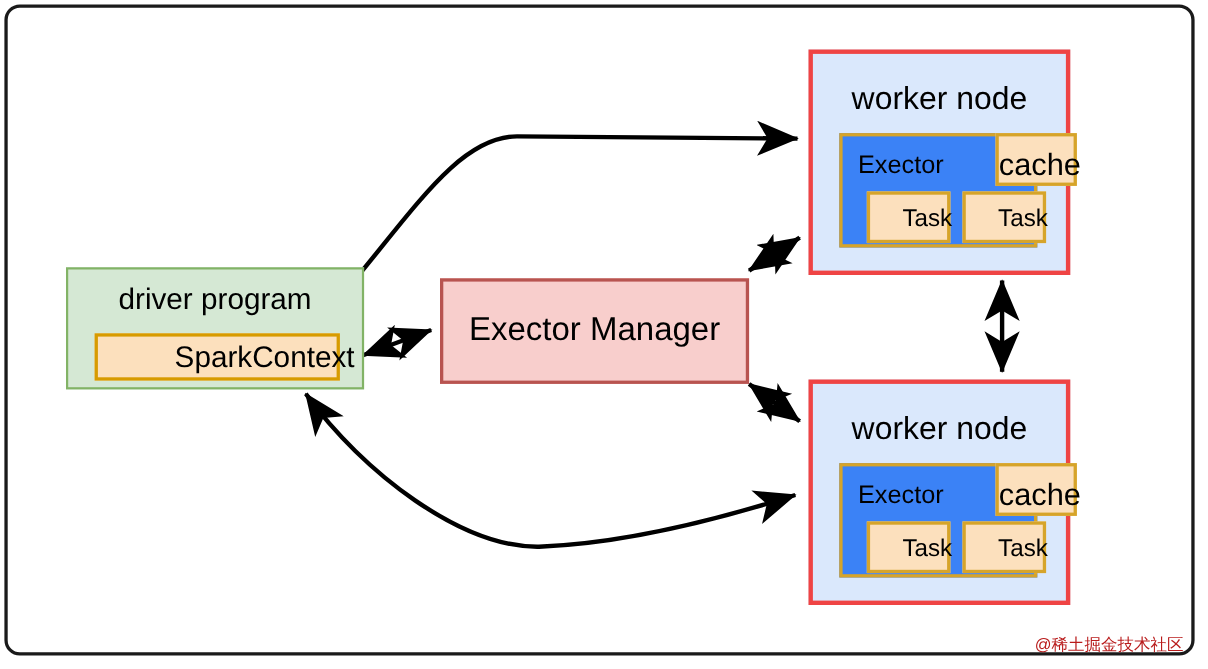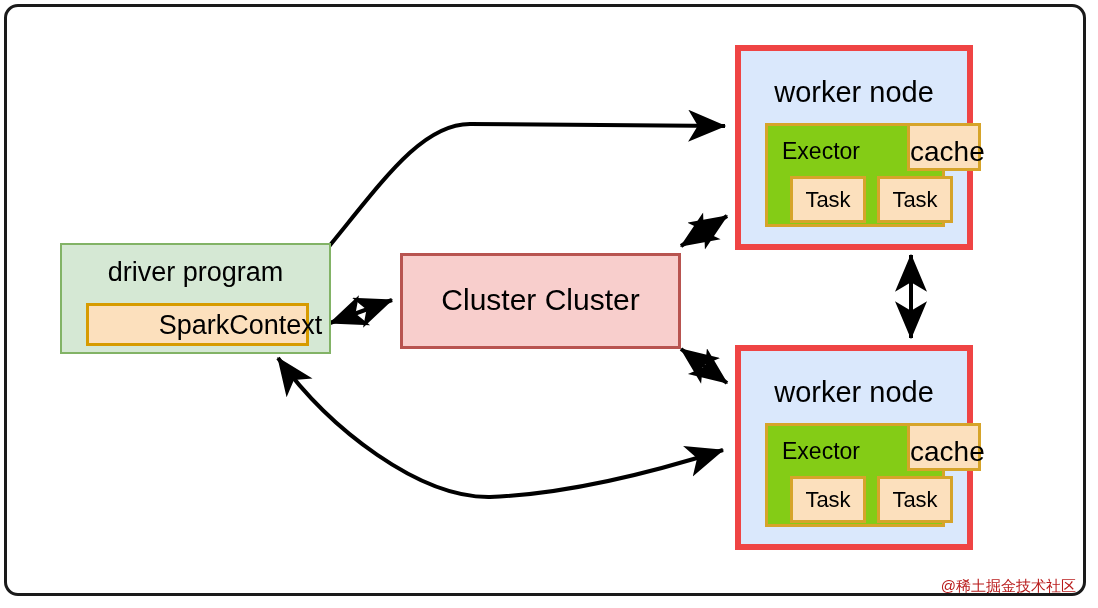--- a/index.html
+++ b/index.html
@@ -89,35 +89,35 @@
   #cluster-manager > .node-label {
     top: 27px;
     font-size: 30px;
   }
 
   
   .worker-node {
     width: 238px;
     height: 205px;
     background: #dae8fc;
-    border: 6px solid #ef4444;
+    border: 4px solid #ef4444;
   }
   #worker-node-1 { left: 735px; top: 45px; }
   #worker-node-2 { left: 735px; top: 345px; }
   .worker-node > .node-label {
     top: 25px;
     font-size: 29px;
   }
   .executor-box {
     position: absolute;
     left: 24px;
     top: 72px;
     width: 180px;
     height: 104px;
-    background: #84cc16;
+    background: #3b82f6;
     border: 3px solid #d6a42a;
     box-sizing: border-box;
   }
   .executor-label {
     position: absolute;
     left: 14px;
     top: 12px;
     font-size: 23px;
     color: #000000;
     white-space: nowrap;
@@ -151,20 +151,21 @@
   }
   .task-box.left { left: 22px; }
   .task-box.right { left: 109px; }
   .task-label {
     position: absolute;
     width: 100%;
     text-align: center;
     top: 8px;
     font-size: 22px;
     color: #000000;
+    padding-left: 17px;
   }
 
   #watermark {
     position: absolute;
     right: 22px;
     bottom: 12px;
     font-size: 15px;
     color: #b91c1c;
     white-space: nowrap;
   }
@@ -200,21 +201,21 @@
   </svg>
 
   <div class="node" id="driver-program">
     <div class="node-label">driver program</div>
     <div id="spark-context">
       <div class="node-label">SparkContext</div>
     </div>
   </div>
 
   <div class="node" id="cluster-manager">
-    <div class="node-label">Cluster Cluster</div>
+    <div class="node-label">Exector Manager</div>
   </div>
 
   <div class="node worker-node" id="worker-node-1">
     <div class="node-label">worker node</div>
     <div class="executor-box">
       <div class="executor-label">Exector</div>
       <div class="cache-box">
         <div class="cache-label">cache</div>
       </div>
       <div class="task-box left">

